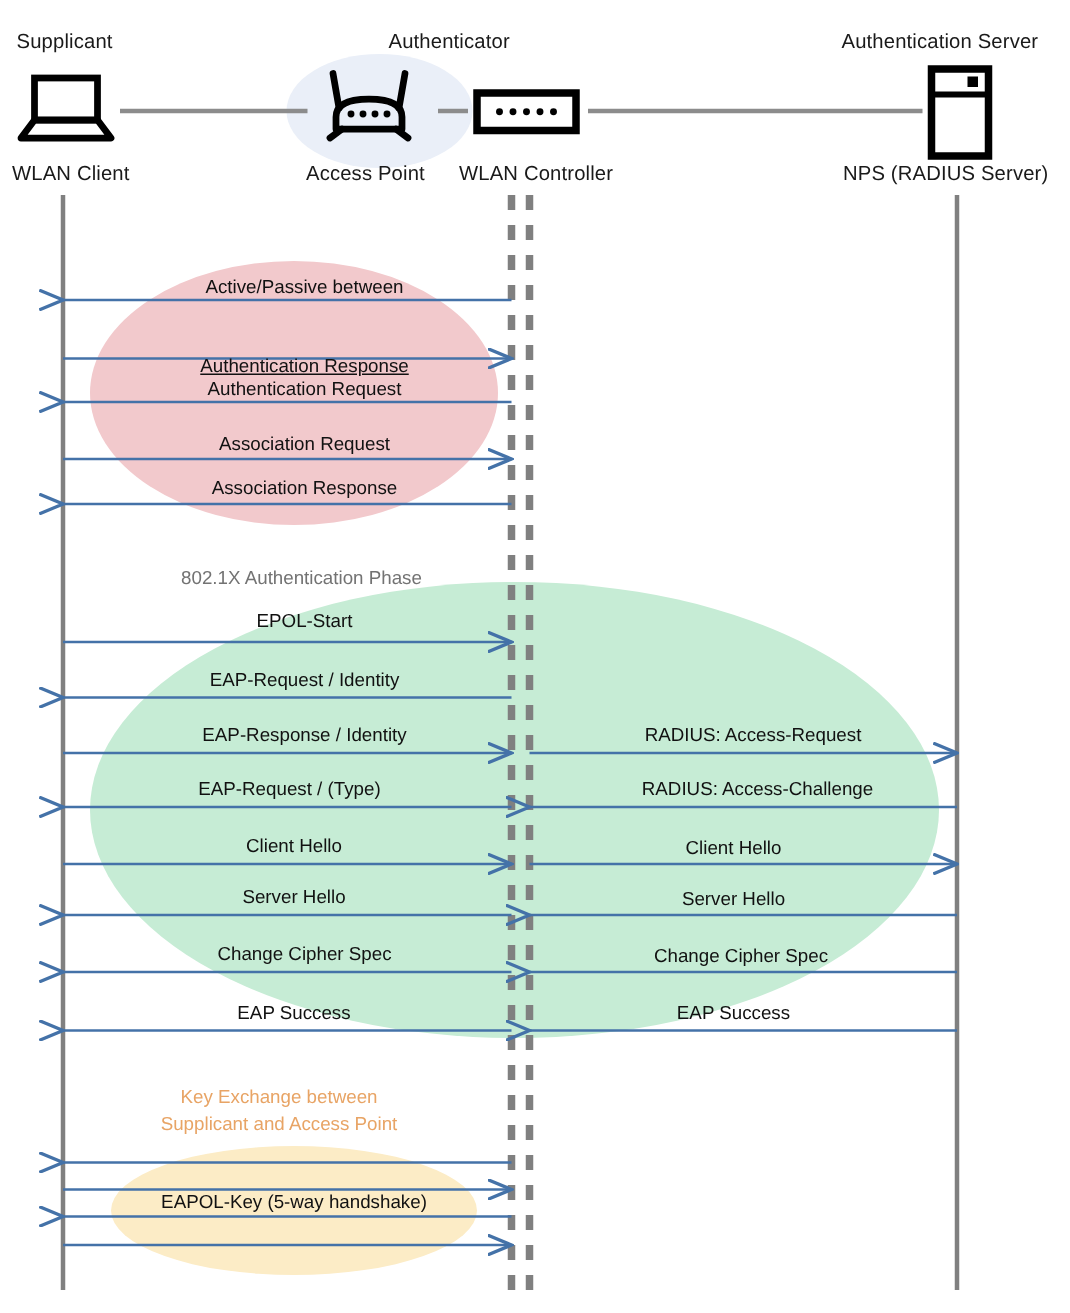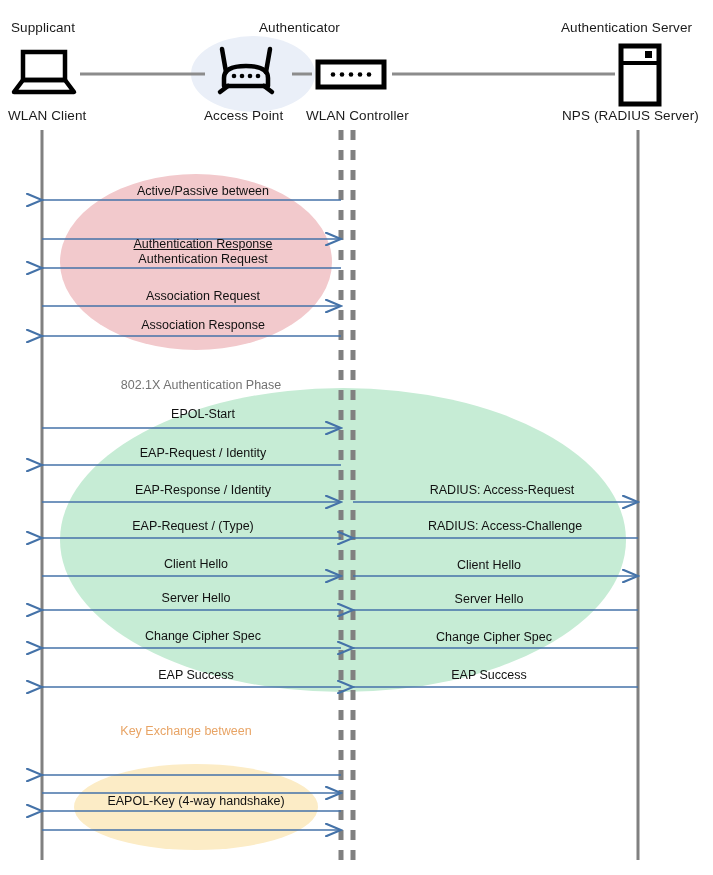--- a/index.html
+++ b/index.html
@@ -156,20 +156,21 @@
 
   <div class="node-sub" style="left:306px;top:108px;">WLAN Controller</div>
 
   <div class="node-title" style="left:561px;top:20px;">Authentication Server</div>
   <div class="node-sub" style="left:562px;top:108px;">NPS (RADIUS Server)</div>
 
 
   <div class="phase-label" style="left:201px;top:376px;transform:translateX(-50%);color:#737373;">802.1X Authentication Phase</div>
 
   <div class="phase-label" style="left:186px;top:722px;transform:translateX(-50%);color:#e8a465;text-align:right;">Key Exchange between</div>
+  <div class="phase-label" style="left:186px;top:740px;transform:translateX(-50%);color:#e8a465;">Supplicant and Access Point</div>
 
   <div class="msg-label" style="left:203px;top:184px;">Active/Passive between</div>
   <div class="msg-label" style="left:203px;top:220px;margin-top:32px;">Authentication Request</div>
   <div class="msg-label" style="left:203px;top:237px;text-decoration:underline;">Authentication Response</div>
   <div class="msg-label" style="left:203px;top:289px;">Association Request</div>
   <div class="msg-label" style="left:203px;top:318px;">Association Response</div>
 
   <div class="msg-label" style="left:203px;top:407px;">EPOL-Start</div>
   <div class="msg-label" style="left:203px;top:446px;">EAP-Request / Identity</div>
   <div class="msg-label" style="left:203px;top:483px;">EAP-Response / Identity</div>
@@ -179,15 +180,15 @@
   <div class="msg-label" style="left:203px;top:629px;">Change Cipher Spec</div>
   <div class="msg-label" style="left:196px;top:668px;">EAP Success</div>
 
   <div class="msg-label" style="left:502px;top:483px;">RADIUS: Access-Request</div>
   <div class="msg-label" style="left:505px;top:519px;">RADIUS: Access-Challenge</div>
   <div class="msg-label" style="left:489px;top:558px;">Client Hello</div>
   <div class="msg-label" style="left:489px;top:592px;">Server Hello</div>
   <div class="msg-label" style="left:494px;top:630px;">Change Cipher Spec</div>
   <div class="msg-label" style="left:489px;top:668px;">EAP Success</div>
 
-  <div class="msg-label" style="left:196px;top:794px;">EAPOL-Key (4-way handshake)</div>
+  <div class="msg-label" style="left:196px;top:794px;">EAPOL-Key (5-way handshake)</div>
 
 </div>
 
 </body></html>

